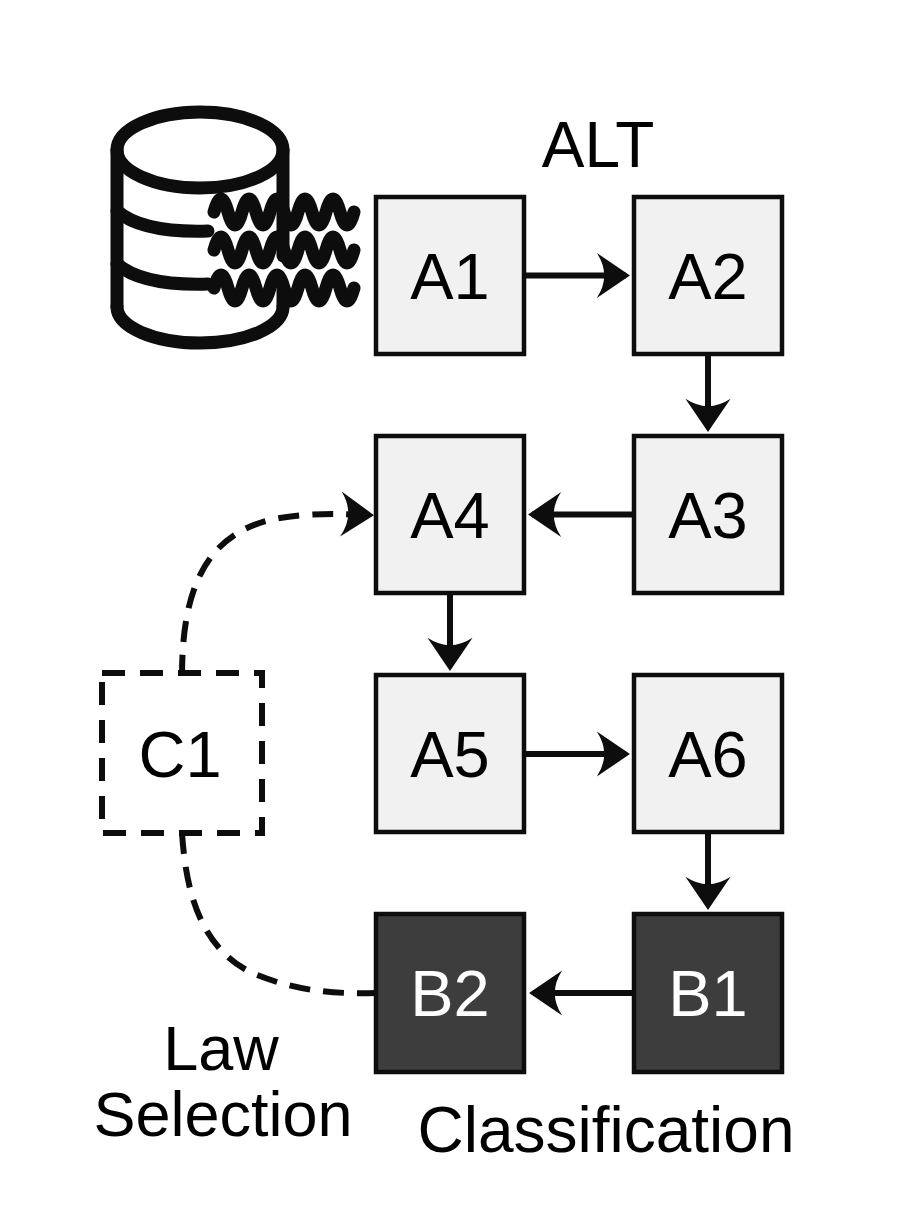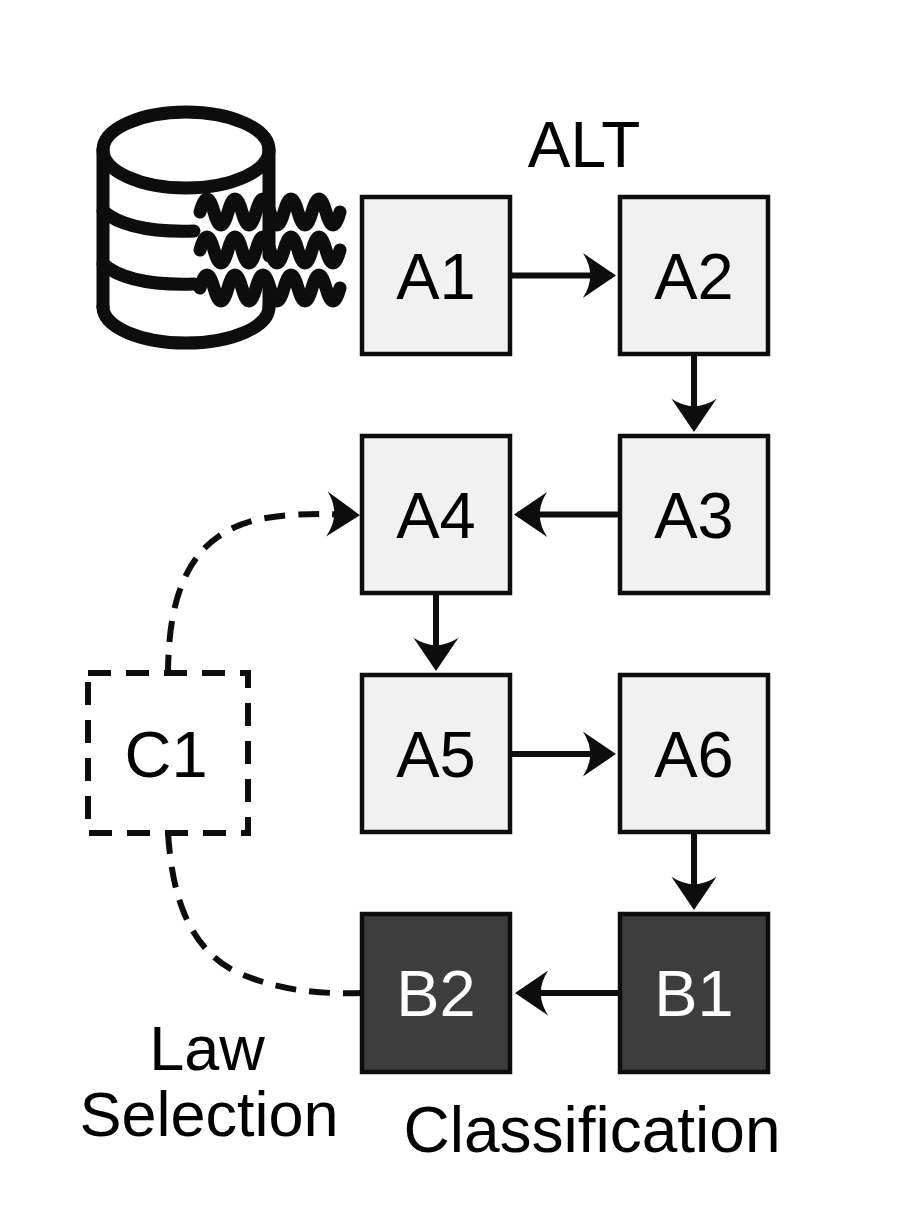--- a/index.html
+++ b/index.html
@@ -6,20 +6,21 @@
     margin: 0;
     padding: 0;
     background: var(--background, #ffffff);
   }
   .stage {
     position: relative;
     width: 728px;
     height: 1221px;
     background: var(--background, #ffffff);
     font-family: "Liberation Sans", sans-serif;
+    padding-left: 14px;
   }
   svg { display: block; }
 
   .node-light {
     fill: var(--light-node-fill, #f1f1f1);
     stroke: var(--node-border, #0d0d0d);
     stroke-width: 4.5;
   }
   .node-dark {
     fill: var(--dark-node-fill, #3d3d3d);

